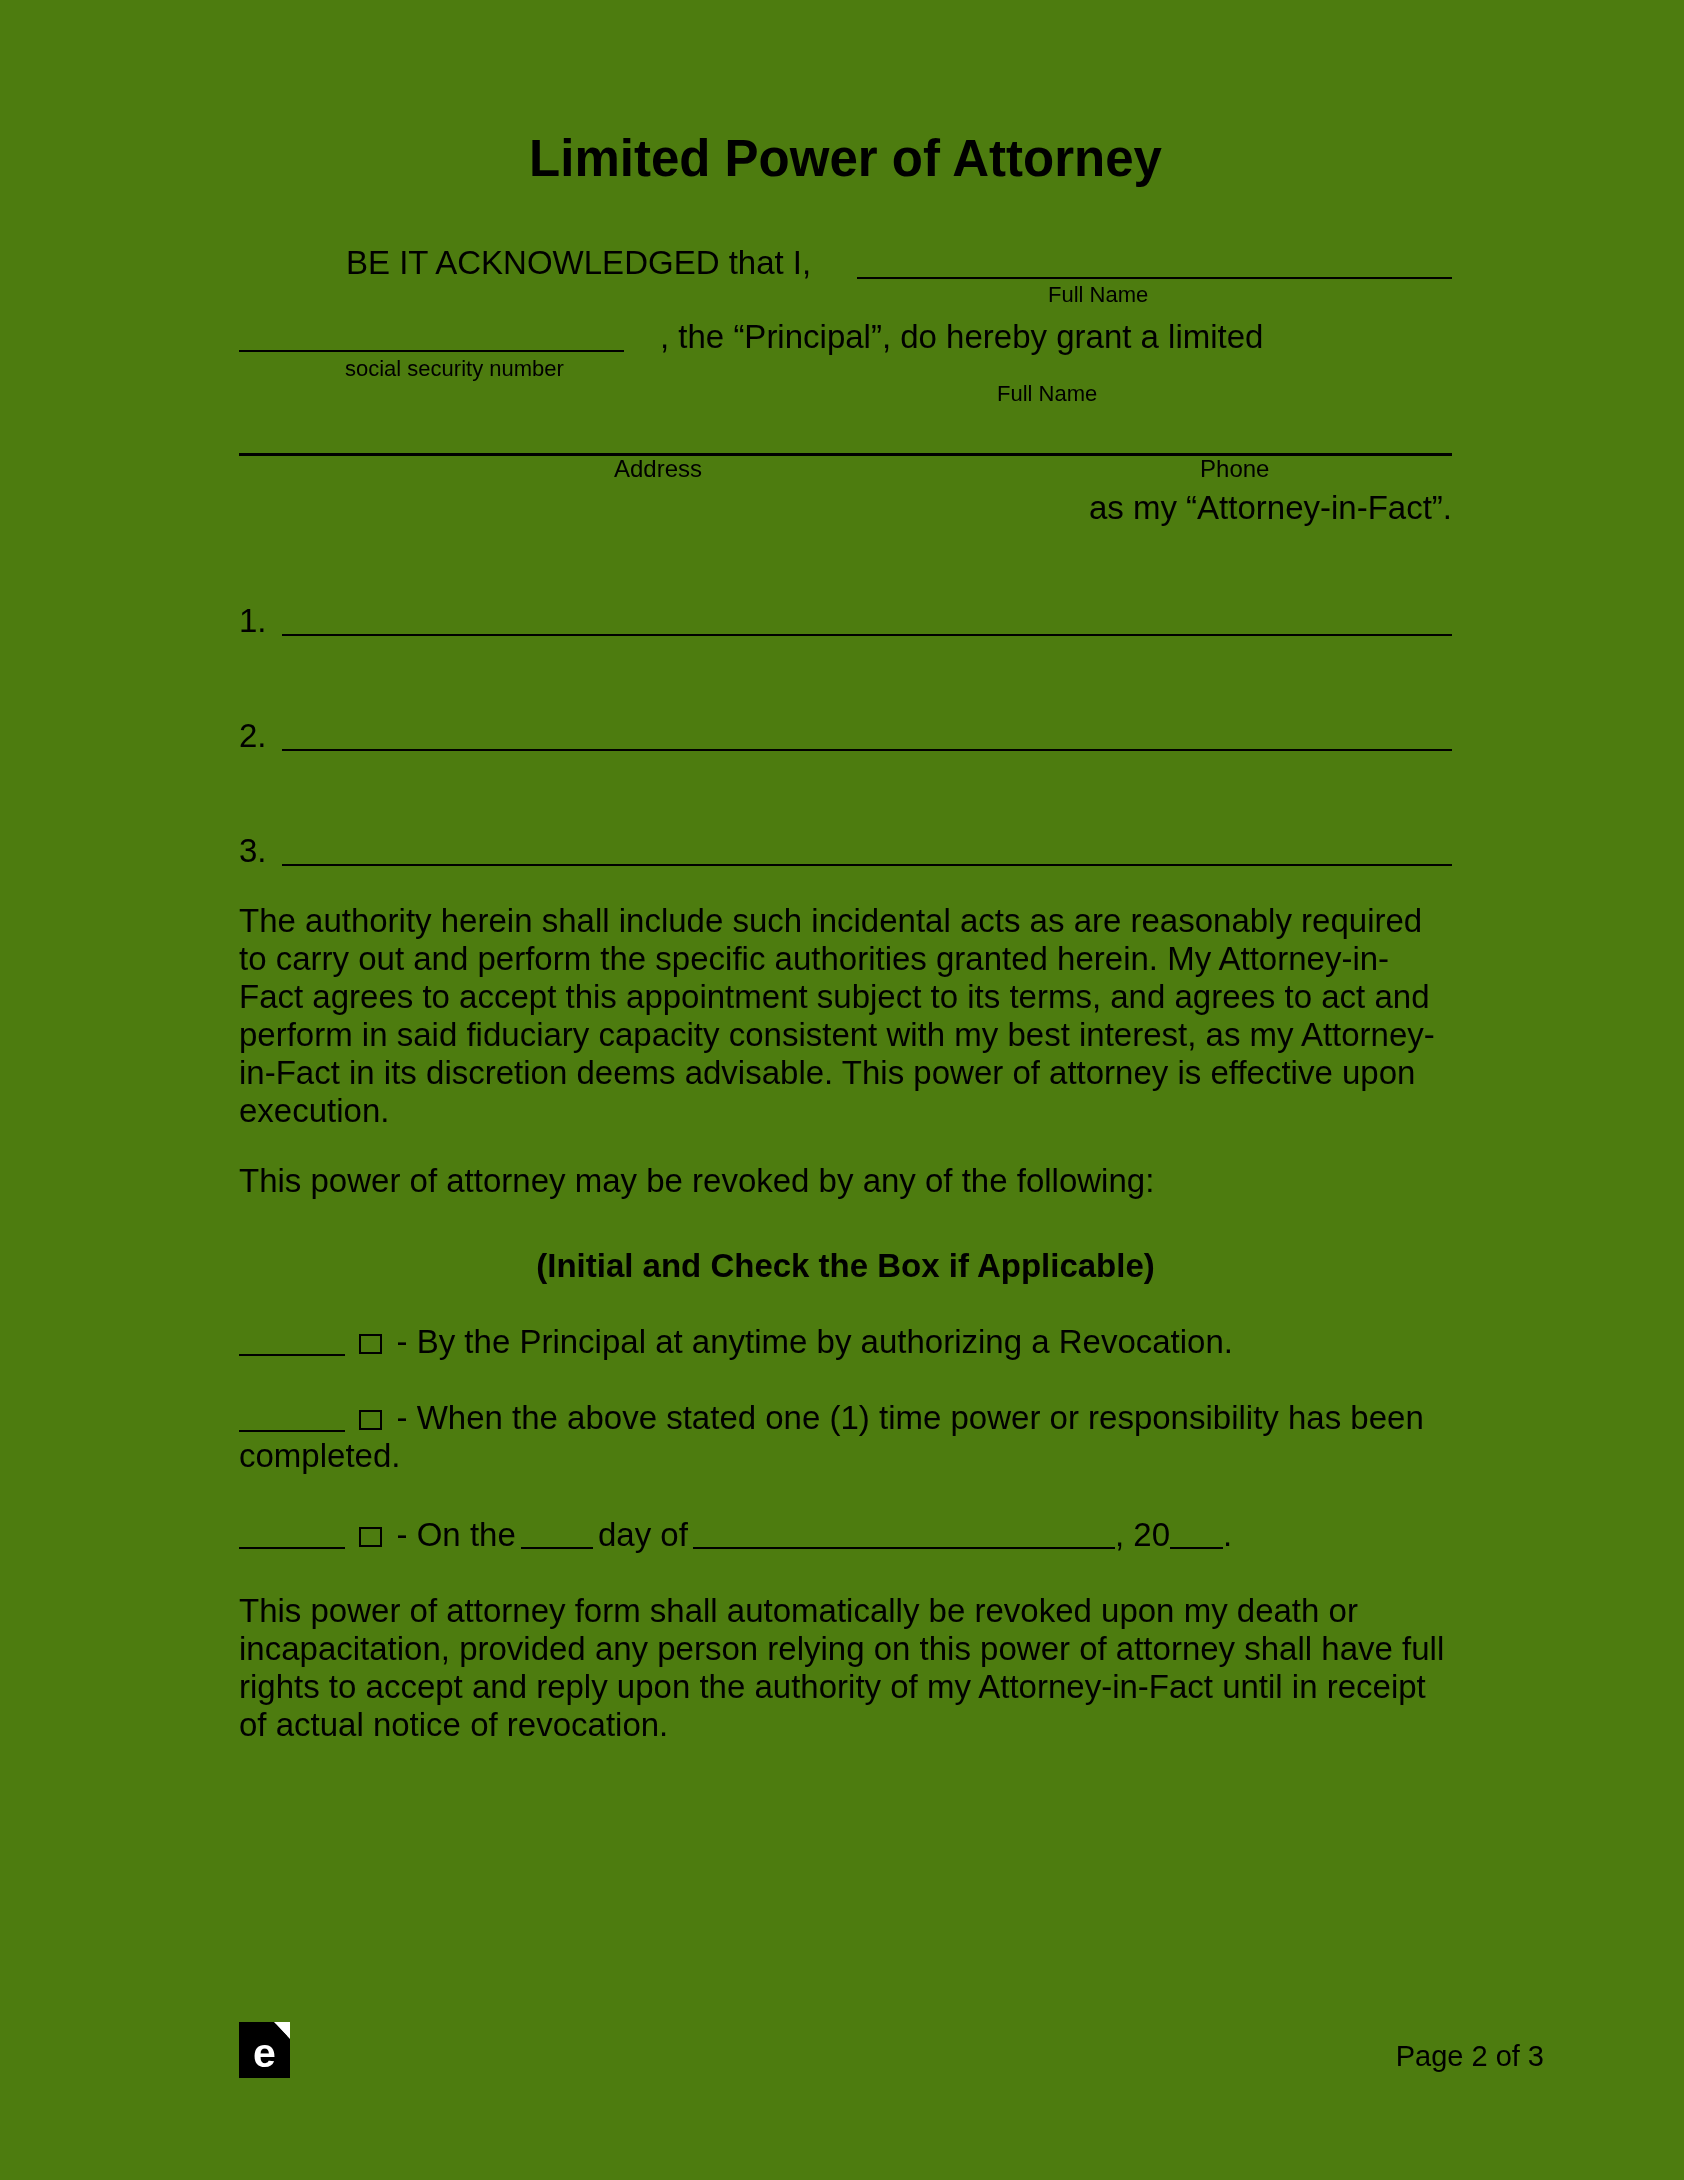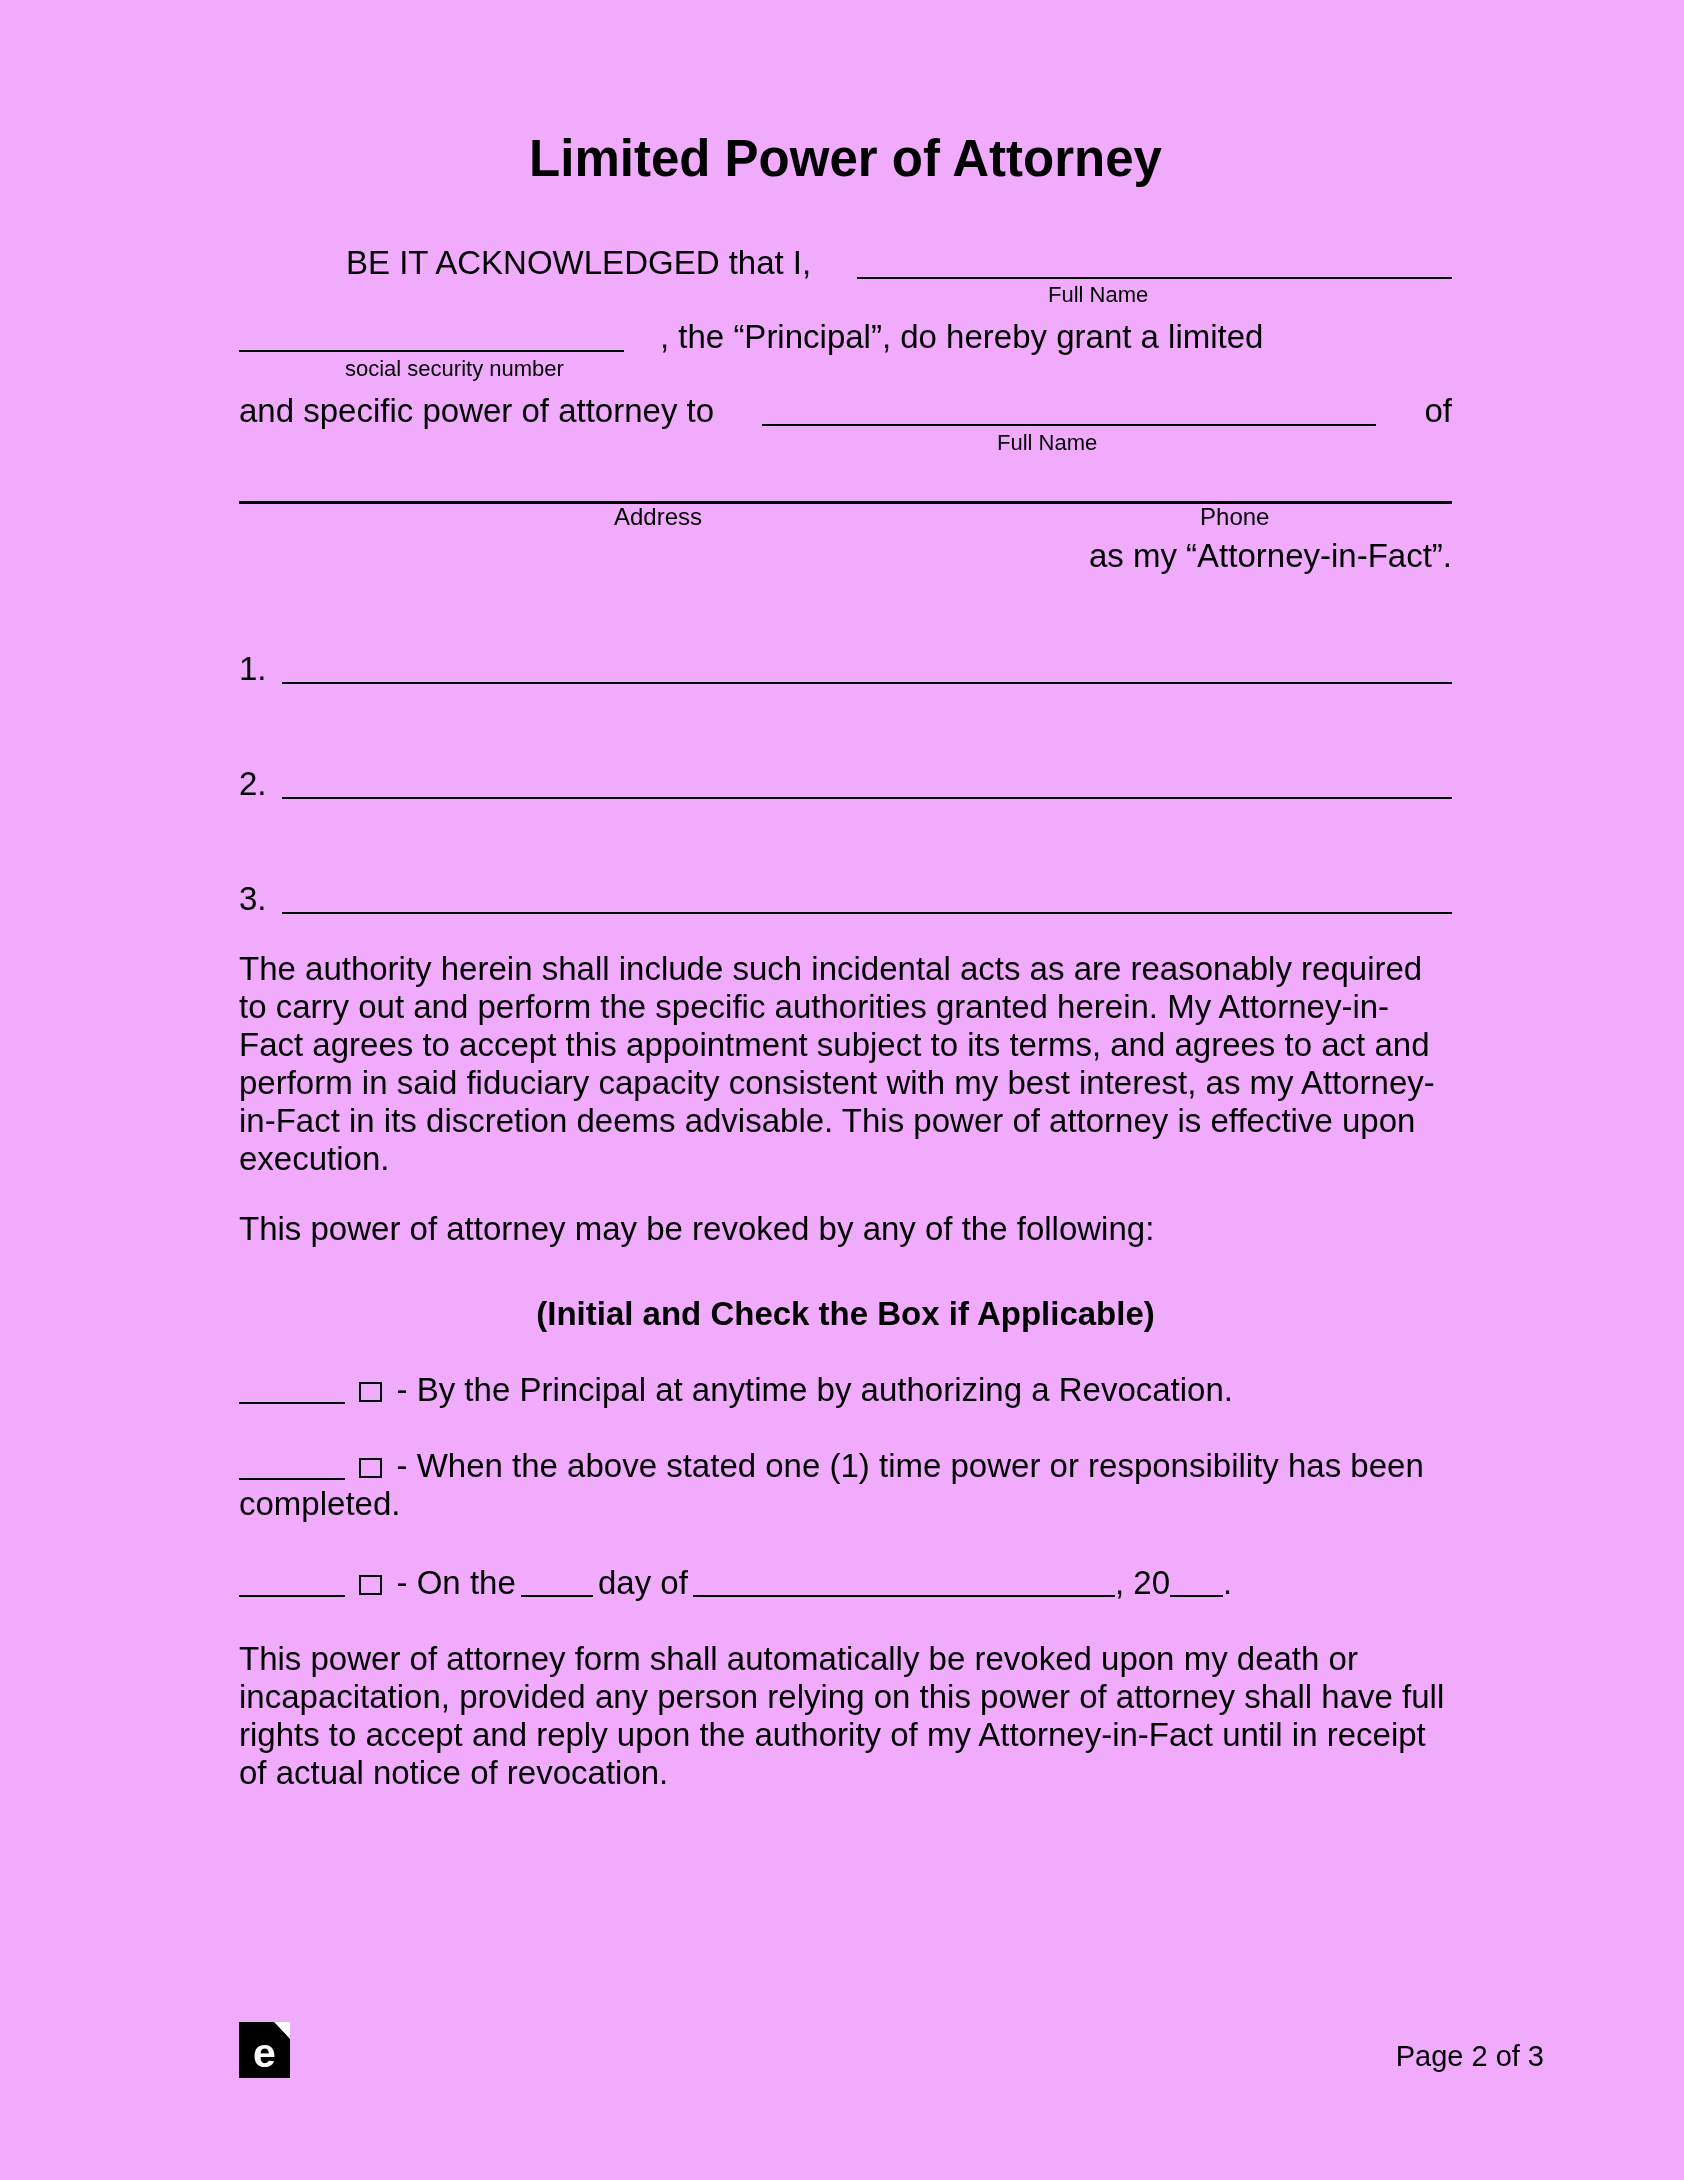--- a/index.html
+++ b/index.html
@@ -3,21 +3,21 @@
 <meta charset="utf-8">
 <style>
   * { box-sizing: border-box; margin: 0; padding: 0; }
   html, body { background: #ffffff; }
   body { font-family: "Liberation Sans", "DejaVu Sans", sans-serif; color: #000; }
 
   .page {
     position: relative;
     width: 1685px;
     height: 2181px;
-    background: #f0abfc;
+    background: #4d7c0f;
     padding: 129px 233px 0 239px;
     font-size: 33px;
     line-height: 38px;
     overflow: hidden;
   }
 
   .title {
     font-size: 51px;
     line-height: 60px;
     font-weight: bold;
@@ -156,25 +156,20 @@
     <span class="blank grow"></span>
   </div>
   <div class="sublabel lbl-fullname-1">Full Name</div>
 
   <div class="line l2">
     <span class="blank"></span>
     <span class="txt">, the “Principal”, do hereby grant a limited</span>
   </div>
   <div class="sublabel lbl-ssn">social security number</div>
 
-  <div class="line l3">
-    <span class="txt">and specific power of attorney to</span>
-    <span class="blank grow"></span>
-    <span class="txt">of</span>
-  </div>
   <div class="sublabel lbl-fullname-2">Full Name</div>
 
   <div class="blank-row"></div>
   <div class="sublabel-row">
     <span class="lbl-address">Address</span>
     <span class="lbl-phone">Phone</span>
   </div>
 
   <p class="closing">as my “Attorney-in-Fact”.</p>
 

